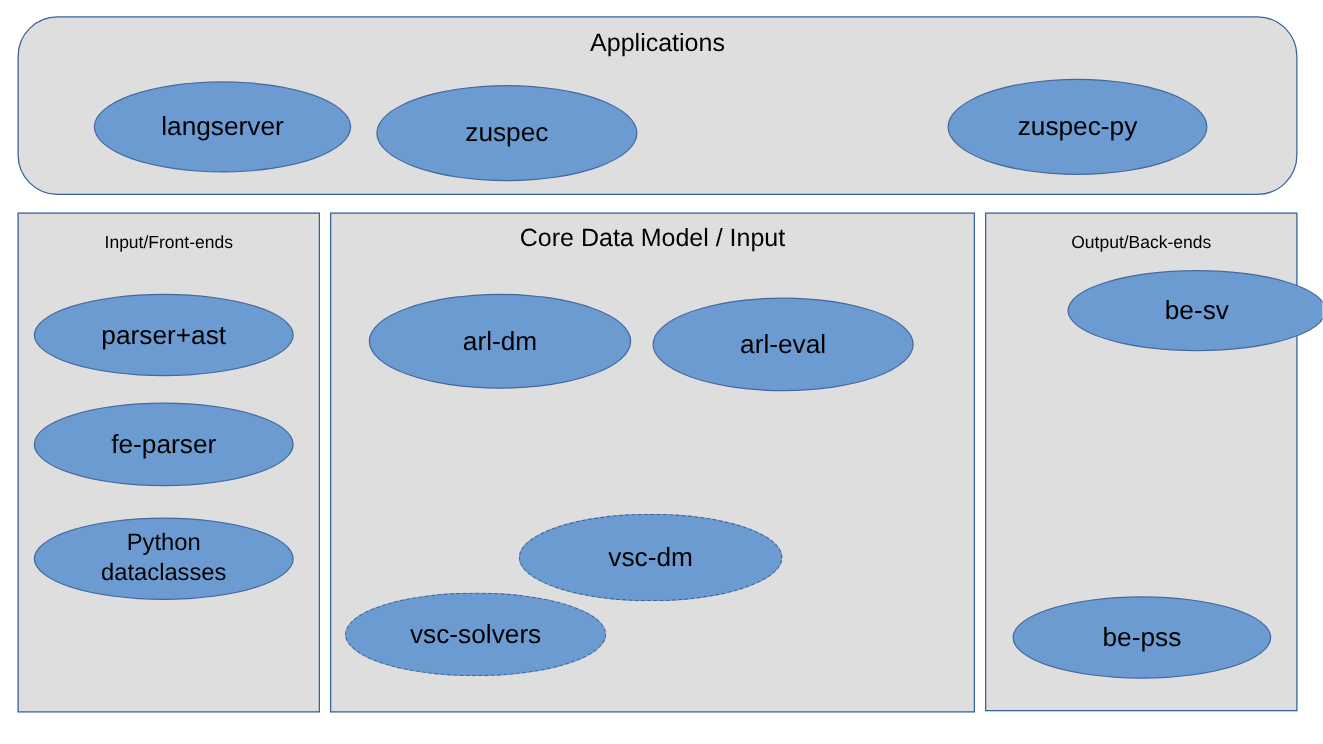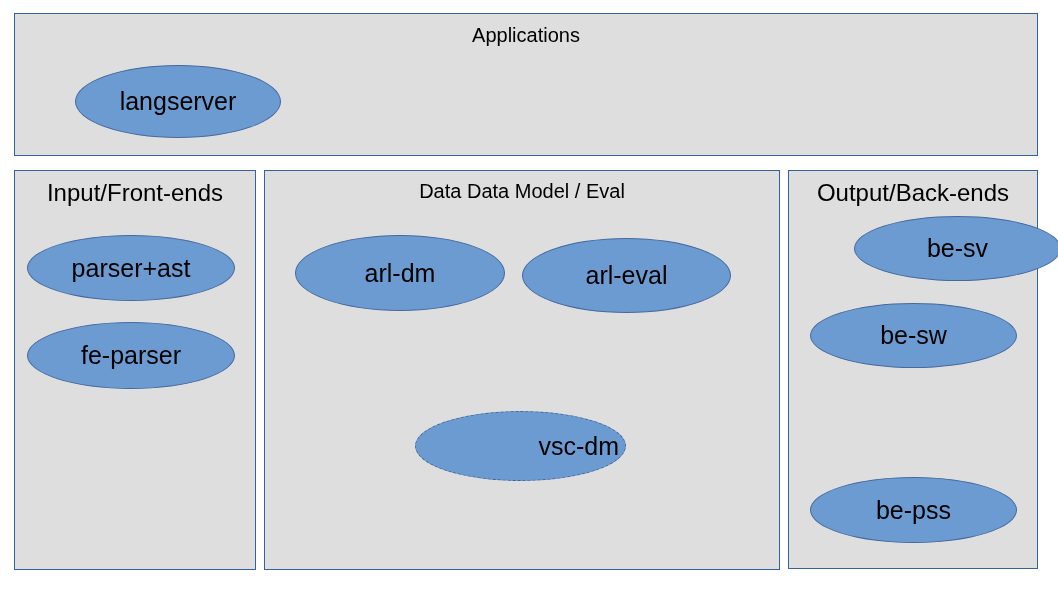--- a/index.html
+++ b/index.html
@@ -25,29 +25,29 @@
     position: absolute;
     background: #dedede;
     border: 1.5px solid #36629b;
     box-sizing: border-box;
   }
   .panel-title {
     position: absolute;
     left: 0;
     width: 100%;
     text-align: center;
-    font-size: 24px;
+    font-size: 14px;
     line-height: 22px;
     color: #000000;
     white-space: nowrap;
   }
   
   #panel-applications {
     left: 14px; top: 13px;
-    width: 1024px; height: 143px;
+    width: 1024px; height: 143px; border-radius: 32px;
   }
   #panel-applications .panel-title { top: 10px; font-size: 20px; }
 
   #panel-frontends {
     left: 14px; top: 170px;
     width: 242px; height: 400px;
   }
   #panel-frontends .panel-title { top: 11px; }
 
   #panel-core {
@@ -66,30 +66,29 @@
   .node {
     position: absolute;
     box-sizing: border-box;
     background: #6c9bd2;
     border: 1px solid #44699e;
     border-radius: 50%;
     display: flex;
     align-items: center;
     justify-content: center;
     text-align: center;
-    font-size: 25px;
+    font-size: 21px;
     line-height: 23px;
     color: #000000;
     white-space: pre-line;
   }
   .node.dashed {
     border-style: dashed;
     border-width: 1.4px;
     border-color: #3f6596;
-    text-align: right;
   }
   .node-label {
     display: block;
     width: 100%;
     padding: 0 6px;
     box-sizing: border-box;
   }
 
   
   #node-langserver { left: 75px;  top: 65px;  width: 206px; height: 73px; }
@@ -118,50 +117,60 @@
 <body>
 
 <div id="stage">
 
   <div class="panel" id="panel-applications">
     <div class="panel-title">Applications</div>
   </div>
   <div class="node" id="node-langserver">
     <span class="node-label">langserver</span>
   </div>
+  <div class="node" id="node-zuspec">
+    <span class="node-label">zuspec</span>
+  </div>
+  <div class="node" id="node-zuspec-py">
+    <span class="node-label">zuspec-py</span>
+  </div>
 
   <div class="panel" id="panel-frontends">
     <div class="panel-title">Input/Front-ends</div>
   </div>
   <div class="node" id="node-parser-ast">
     <span class="node-label">parser+ast</span>
   </div>
   <div class="node" id="node-fe-parser">
     <span class="node-label">fe-parser</span>
   </div>
+  <div class="node" id="node-py-dataclasses">
+    <span class="node-label">Python
+dataclasses</span>
+  </div>
 
   <div class="panel" id="panel-core">
-    <div class="panel-title">Data Data Model / Eval</div>
+    <div class="panel-title">Core Data Model / Input</div>
   </div>
   <div class="node" id="node-arl-dm">
     <span class="node-label">arl-dm</span>
   </div>
   <div class="node" id="node-arl-eval">
     <span class="node-label">arl-eval</span>
   </div>
   <div class="node dashed" id="node-vsc-dm">
     <span class="node-label">vsc-dm</span>
   </div>
+  <div class="node dashed" id="node-vsc-solvers">
+    <span class="node-label">vsc-solvers</span>
+  </div>
 
   <div class="panel" id="panel-backends">
     <div class="panel-title">Output/Back-ends</div>
   </div>
   <div class="node" id="node-be-sv">
     <span class="node-label">be-sv</span>
-  </div>
-  <div class="node" id="node-be-sw">
-    <span class="node-label">be-sw</span>
   </div>
   <div class="node" id="node-be-pss">
     <span class="node-label">be-pss</span>
   </div>
 
 </div>
 
 </body></html>

